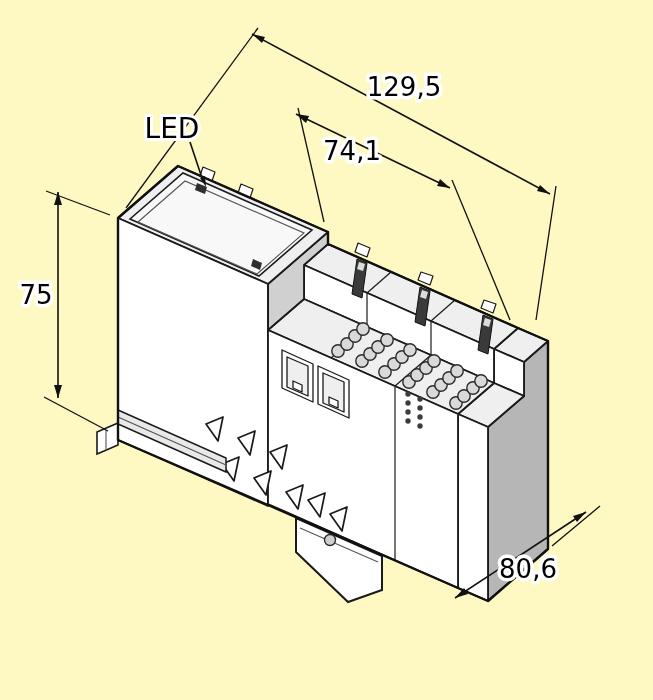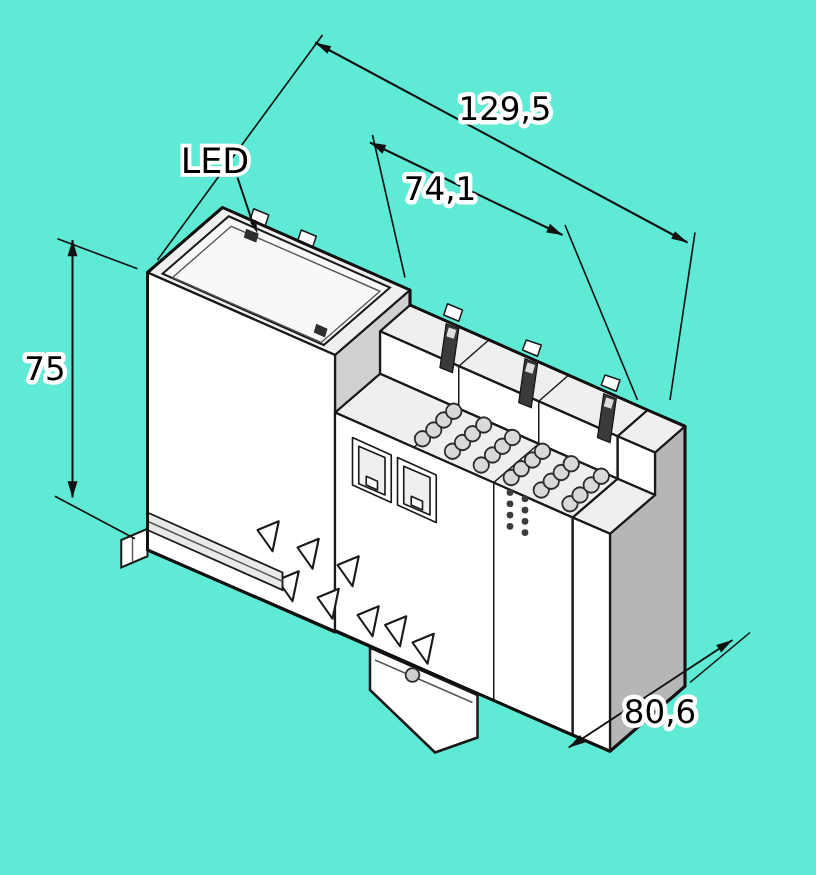--- a/index.html
+++ b/index.html
@@ -1,16 +1,16 @@
 <!DOCTYPE html>
 <html><head>
 <meta charset="utf-8">
 <style>
   html,body{margin:0;padding:0;background:#ffffff;}
-  .canvas{position:relative;width:653px;height:700px;background:#5eead4;overflow:hidden;
+  .canvas{position:relative;width:653px;height:700px;background:#fef9c3;overflow:hidden;
           font-family:"DejaVu Sans","Liberation Sans",sans-serif;}
   svg{position:absolute;left:0;top:0;}
   .face-top{fill:#efefef;stroke:#1a1a1a;stroke-width:1.8;stroke-linejoin:round;}
   .face-front{fill:#ffffff;stroke:#1a1a1a;stroke-width:1.8;stroke-linejoin:round;}
   .face-side{fill:#d0d0d0;stroke:#1a1a1a;stroke-width:1.8;stroke-linejoin:round;}
   .face-end{fill:#b6b6b6;stroke:#1a1a1a;stroke-width:1.8;stroke-linejoin:round;}
   .detail{stroke:#1a1a1a;stroke-width:1.3;stroke-linejoin:round;}
   .thin{stroke:#555;stroke-width:1.1;fill:none;}
   .sep{stroke:#1a1a1a;stroke-width:1.2;fill:none;}
   .silhouette{fill:none;stroke:#111;stroke-width:2.4;stroke-linejoin:round;}

